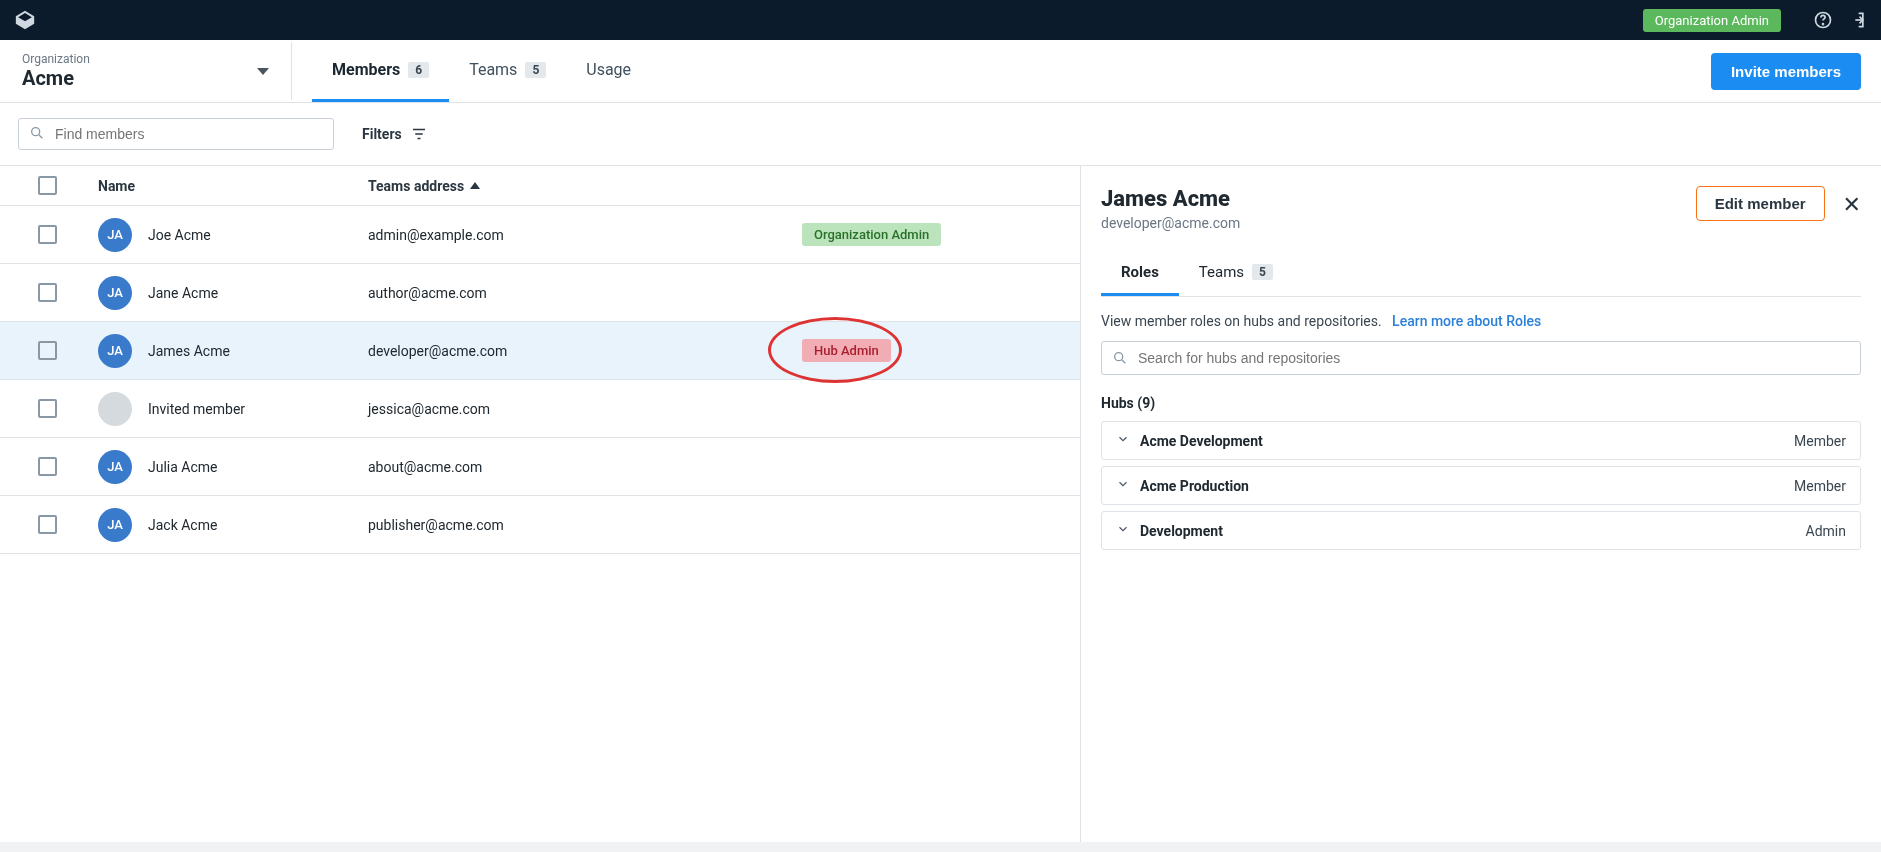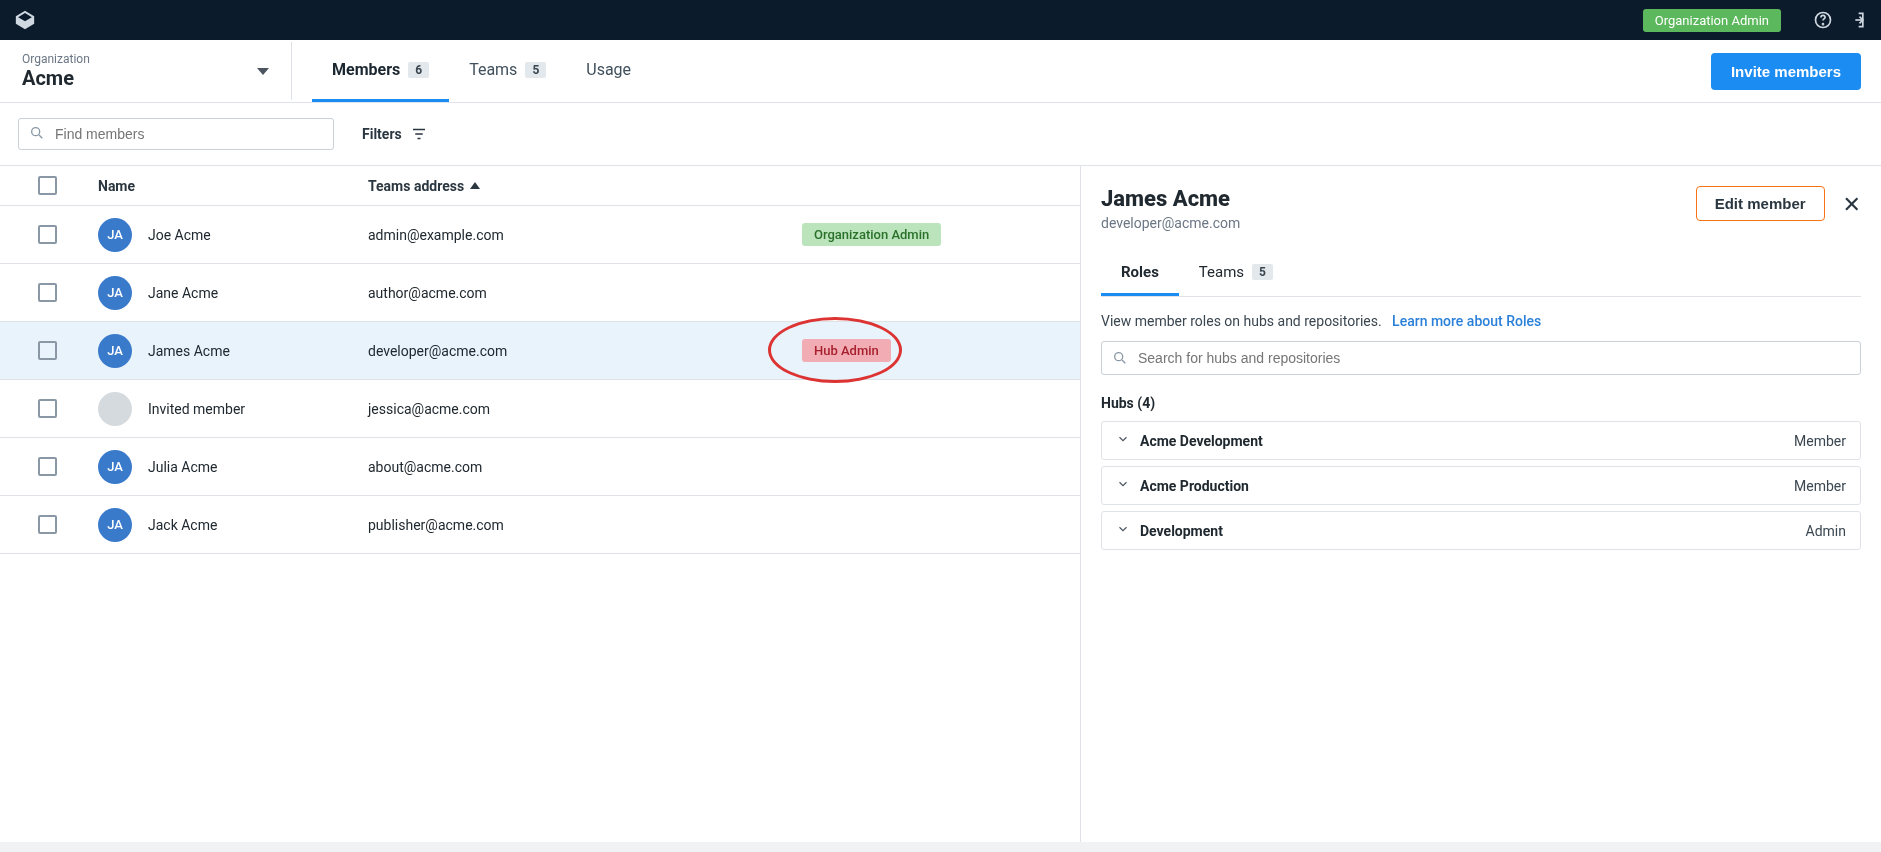--- a/index.html
+++ b/index.html
@@ -314,21 +314,21 @@
       &nbsp;
       <a href="#">Learn more about Roles</a>
     </div>
     <div class="hub-search">
       <svg width="16" height="16" viewBox="0 0 24 24" fill="none" stroke="#8a98a5" stroke-width="2">
           <circle cx="10" cy="10" r="6"></circle>
           <path d="M20 20l-5-5"></path>
         </svg>
       <input placeholder="Search for hubs and repositories" style="">
     </div>
-    <div class="hubs-title">Hubs (4)</div>
+    <div class="hubs-title">Hubs (9)</div>
     <div id="hubs">
         <div class="hub-row">
     <span class="chev">
       <svg width="14" height="14" viewBox="0 0 24 24" fill="none" stroke="#4a5560" stroke-width="2">
               <path d="M6 9l6 6 6-6"></path>
             </svg>
     </span>
     <span class="hname">Acme Development</span>
     <span class="role">Member</span>
         </div>

